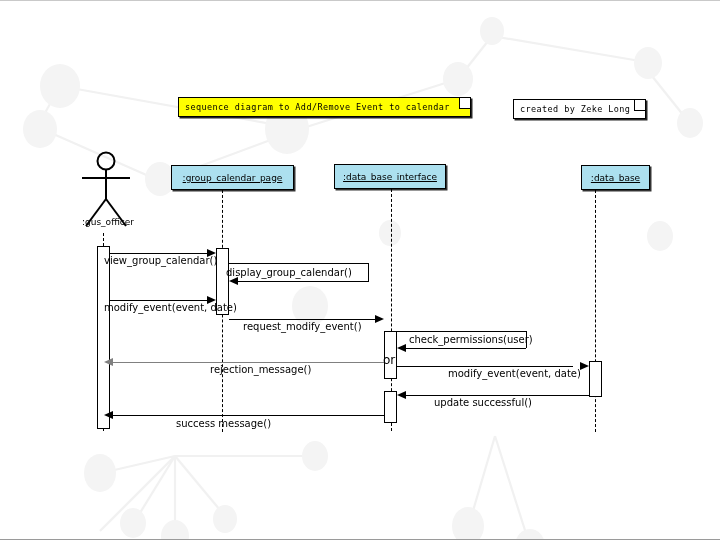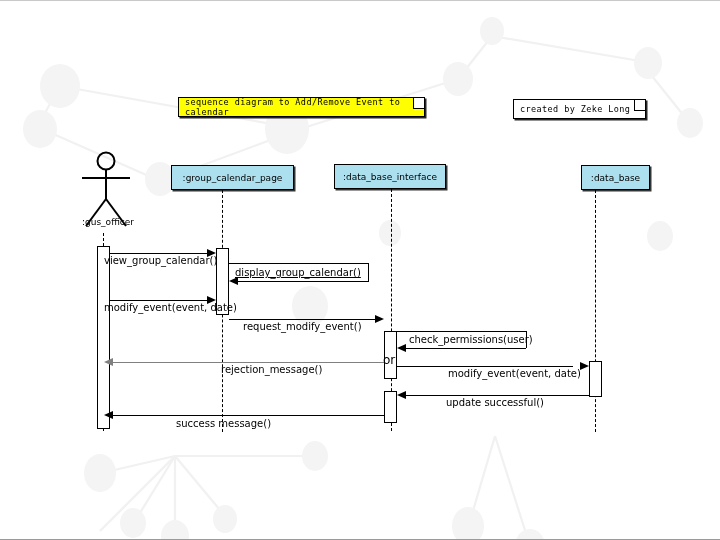--- a/index.html
+++ b/index.html
@@ -33,41 +33,41 @@
     padding-left:6px;
     box-shadow:1.5px 1.5px 0 rgba(0,0,0,.85);
   }
   .note .fold{
     position:absolute;top:0;right:0;
     width:10px;height:10px;
     background:#ffffff;
     border-left:1px solid #000;
     border-bottom:1px solid #000;
   }
-  #note-title{left:178px;top:96px;width:247px;height:20px;background:#ffff00;}
+  #note-title{left:178px;top:96px;width:293px;height:20px;background:#ffff00;}
   #note-author{left:487px;top:98px;width:133px;height:20px;background:#ffffff;margin-left:26px;}
 
   
   #actor{position:absolute;left:73px;top:150px;width:66px;height:82px;}
   #actor-label{
     position:absolute;left:66px;top:216px;width:84px;
     text-align:center;font-size:9px;color:#000;
     font-family:"DejaVu Sans","Liberation Sans",sans-serif;
   }
 
   
   .lifeline-box{
     position:absolute;box-sizing:border-box;
     background:#ace0ef;border:1.5px solid #000;
     height:25px;
     display:flex;align-items:center;justify-content:center;
     font-size:9px;color:#000;
     box-shadow:1.5px 1.5px 0 rgba(0,0,0,.8);
   }
-  .lifeline-box span{white-space:nowrap;}
+  .lifeline-box span{text-decoration:underline;white-space:nowrap;}
   #lb-page{left:171px;top:164px;width:123px;}
   #lb-dbi{left:334px;top:163px;width:112px;}
   #lb-db{left:561px;top:164px;width:69px;margin-left:20px;}
 
   
   .lifeline{position:absolute;width:0;border-left:1px dashed #000;}
   #ll-actor{left:103px;top:232px;height:198px;}
   #ll-page{left:222px;top:189px;height:242px;}
   #ll-dbi{left:391px;top:188px;height:242px;}
   #ll-db{left:595px;top:189px;height:242px;}
@@ -191,47 +191,47 @@
   <div class="activation" id="act-db-1"></div>
 
   <div class="msg-line" style="left:110px;top:252px;width:98px;"></div>
   <div class="arrowhead arrow-right" style="left:207px;top:247.5px;"></div>
   <div class="msg-label" style="left:104px;top:254px;">view_group_calendar()</div>
 
   <div class="msg-line" style="left:229px;top:262px;width:140px;"></div>
   <div class="msg-vline" style="left:367.5px;top:262px;height:18px;"></div>
   <div class="msg-line" style="left:238px;top:280px;width:131px;"></div>
   <div class="arrowhead arrow-left" style="left:229px;top:275.5px;"></div>
-  <div class="msg-label" style="left:235px;top:266px;text-decoration:underline;">display_group_calendar()</div>
+  <div class="msg-label" style="left:226px;top:266px;">display_group_calendar()</div>
 
   <div class="msg-line" style="left:110px;top:299px;width:98px;"></div>
   <div class="arrowhead arrow-right" style="left:207px;top:294.5px;"></div>
   <div class="msg-label" style="left:104px;top:301px;">modify_event(event, date)</div>
 
   <div class="msg-line" style="left:229px;top:318px;width:148px;"></div>
   <div class="arrowhead arrow-right" style="left:375px;top:313.5px;"></div>
   <div class="msg-label" style="left:243px;top:320px;">request_modify_event()</div>
 
   <div class="msg-line" style="left:397px;top:330px;width:130px;"></div>
   <div class="msg-vline" style="left:525.5px;top:330px;height:17px;"></div>
   <div class="msg-line" style="left:406px;top:347px;width:120px;"></div>
   <div class="arrowhead arrow-left" style="left:397px;top:342.5px;"></div>
   <div class="msg-label" style="left:409px;top:333px;">check_permissions(user)</div>
 
   <div class="frag-label" style="left:383px;top:352px;">or</div>
 
   <div class="msg-line gray" style="left:112px;top:361px;width:272px;"></div>
   <div class="arrowhead arrow-left gray" style="left:104px;top:356.5px;"></div>
-  <div class="msg-label" style="left:221px;top:363px;">rejection_message()</div>
+  <div class="msg-label" style="left:210px;top:363px;">rejection_message()</div>
 
   <div class="msg-line" style="left:397px;top:365px;width:176px;"></div>
   <div class="arrowhead arrow-right" style="left:580px;top:360.5px;"></div>
   <div class="msg-label" style="left:448px;top:367px;">modify_event(event, date)</div>
 
   <div class="msg-line" style="left:405px;top:394px;width:184px;"></div>
   <div class="arrowhead arrow-left" style="left:397px;top:389.5px;"></div>
-  <div class="msg-label" style="left:446px;top:396px;text-align:center;">update successful()</div>
+  <div class="msg-label" style="left:434px;top:396px;text-align:center;">update successful()</div>
 
   <div class="msg-line" style="left:112px;top:414px;width:272px;"></div>
   <div class="arrowhead arrow-left" style="left:104px;top:409.5px;"></div>
   <div class="msg-label" style="left:176px;top:417px;">success message()</div>
 
 </div>
 
 </body></html>

